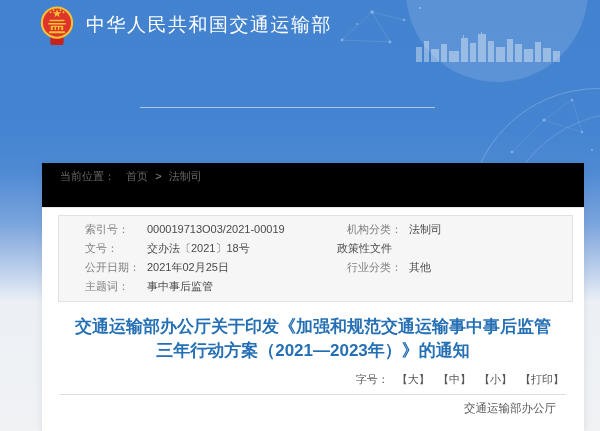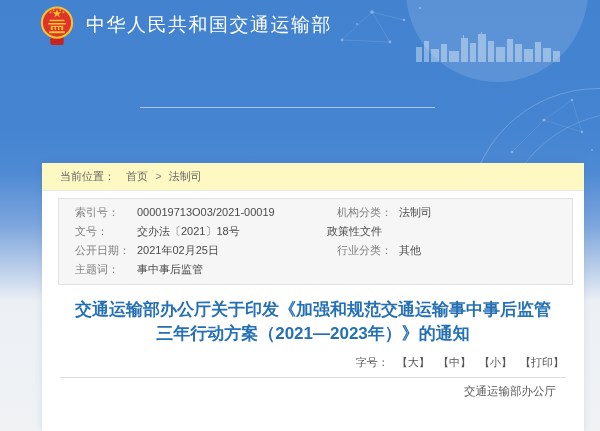--- a/index.html
+++ b/index.html
@@ -42,30 +42,30 @@
     position:absolute; left:140px; top:107px; width:295px; height:1px;
     background:rgba(255,255,255,0.55);
   }
 
   
   .panel {
     position:absolute; left:42px; top:163px; width:542px; height:268px;
     background:#ffffff; box-shadow:0 0 7px rgba(60,80,110,0.12);
   }
   .breadcrumb {
-    height:28px; line-height:27px; background:#fef9c3; border-bottom:1px solid #e9e9e9;
+    height:45px; line-height:27px; background:#000000; border-bottom:1px solid #e9e9e9;
     padding-left:18px; font-size:11px; color:#666666; white-space:nowrap;
   }
   .breadcrumb .crumb-sep { margin:0 4px; color:#888888; }
   .breadcrumb .crumb-link { color:#666666; text-decoration:none; }
   .breadcrumb .crumb-label { margin-right:8px; }
 
   .meta-table {
     margin:7px 11px 0 16px; background:#f6f6f6; border:1px solid #e2e2e2;
-    padding:4px 6px 5px; display:grid; grid-template-columns:262px 1fr;
+    padding:4px 16px 5px; display:grid; grid-template-columns:262px 1fr;
   }
   .meta-col { display:flex; flex-direction:column; }
   .meta-row { display:flex; line-height:19px; font-size:11px; }
   .meta-label { width:62px; margin-left:10px; color:#7f7f7f; flex:none; }
   .meta-value { color:#4a4a4a; white-space:nowrap;text-align:right; }
 
   .article-title {
     margin:13px 28px 0; color:#2570b4; font-size:17px; font-weight:700;
     text-align:center; line-height:24px;
   }

